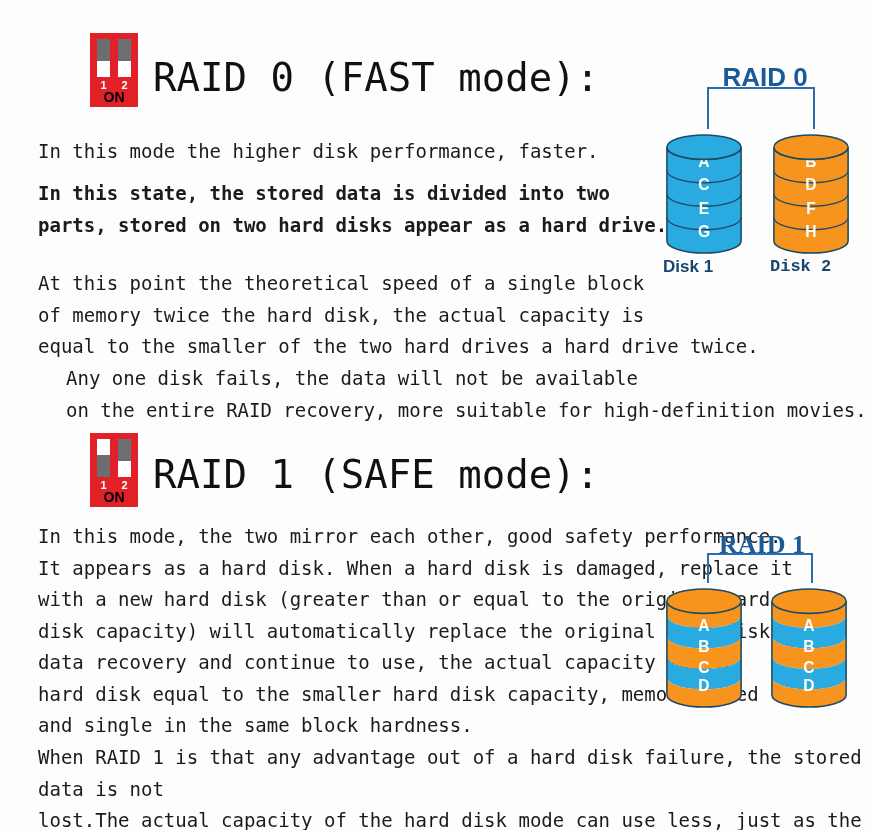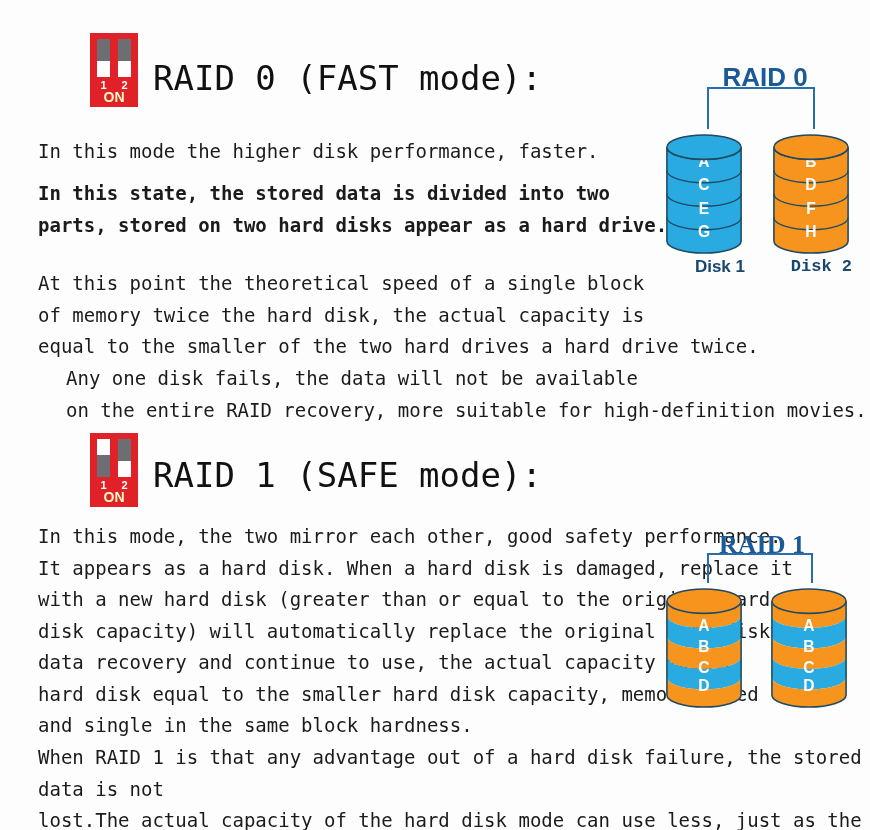--- a/index.html
+++ b/index.html
@@ -4,36 +4,36 @@
 <style>
   :root{
     --blue:#29abe2; --orange:#f7941e; --outline:#1e4a63; --navy:#1a5a96;
     --disklabel:#17476e; --bracket:#2a6dad; --dipred:#e02128; --dipslider:#6d6e71;
     --text:#1b1b1b;
   }
   html,body{margin:0;padding:0;background:#ffffff;}
   #page{position:relative;width:870px;height:830px;background:#fdfdfd;overflow:hidden;
         font-family:"DejaVu Sans Mono","Liberation Mono",monospace;color:var(--text);}
   .para{position:absolute;font-size:19px;line-height:31.5px;white-space:pre-line;letter-spacing:0;}
-  .sec-title{position:absolute;font-size:34px;line-height:38px;white-space:nowrap;color:#111;}
+  .sec-title{position:absolute;font-size:39px;line-height:38px;white-space:nowrap;color:#111;}
   .dip{position:absolute;width:48px;height:74px;background:var(--dipred);}
   .dip .slot{position:absolute;top:6px;width:13px;height:38px;background:#ffffff;}
   .dip .slider{position:absolute;left:0;width:13px;height:22px;background:var(--dipslider);}
   .dip .slider.up{top:0;}
   .dip .slider.down{bottom:0;}
   .dip .pinnum{position:absolute;top:45px;width:13px;text-align:center;color:#fff;
                font:bold 11px/14px "Liberation Sans",sans-serif;}
-  .dip .onlab{position:absolute;top:56px;left:0;right:0;text-align:center;color:#fef9c3;
+  .dip .onlab{position:absolute;top:56px;left:0;right:0;text-align:center;color:#000000;
               font:bold 14px/16px "Liberation Sans",sans-serif;}
   .diag-title{position:absolute;width:130px;text-align:center;color:var(--navy);
               font:bold 26px/30px "Liberation Sans",sans-serif;margin-top:8px;}
   .bracket{position:absolute;border:2px solid var(--bracket);border-bottom:none;}
   .disk{position:absolute;width:82px;height:124px;}
   .disk svg{display:block;}
-  .disk-label{position:absolute;width:82px;text-align:right;color:var(--disklabel);
+  .disk-label{position:absolute;width:82px;text-align:left;color:var(--disklabel);
               font:bold 17px/20px "Liberation Sans",sans-serif;}
 </style>
 </head>
 <body>
 
 <div id="page">
 
   <div class="dip" style="left:90px;top:33px;">
       <div class="slot" style="left:7px">
         <div class="slider up"></div>

